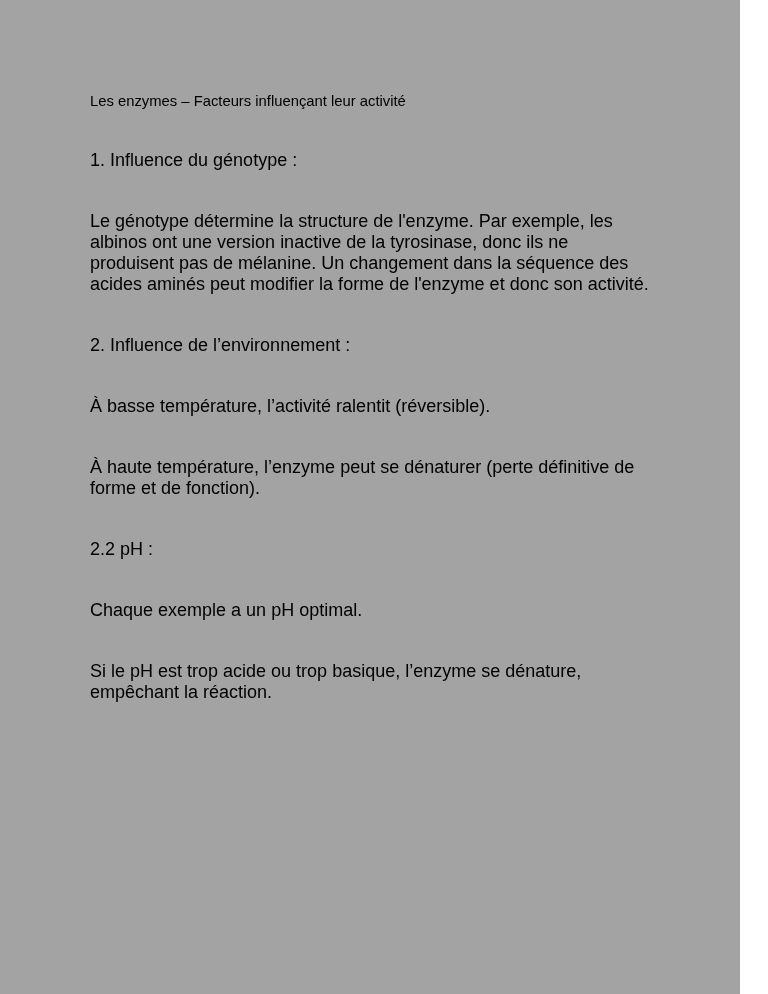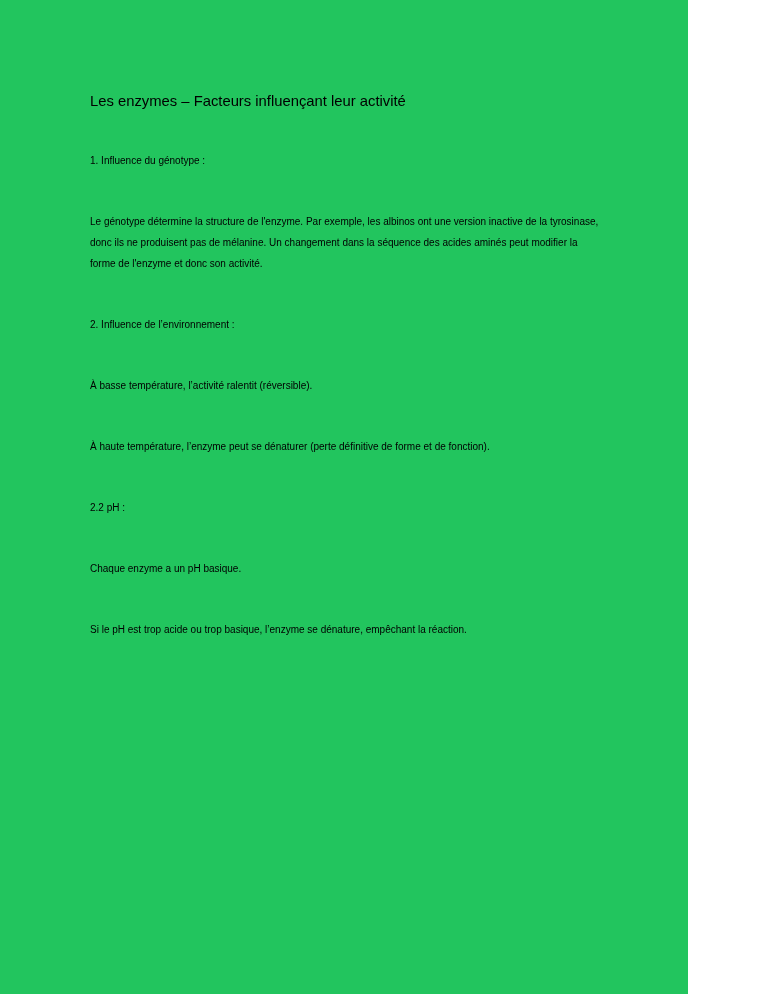--- a/index.html
+++ b/index.html
@@ -3,35 +3,35 @@
 <meta charset="utf-8">
 <style>
   * { margin: 0; padding: 0; box-sizing: border-box; }
   html, body {
     width: 768px;
     background: #ffffff;
     font-family: "Liberation Sans", "DejaVu Sans", sans-serif;
     color: #000000;
   }
   .page {
-    width: 688px;
+    width: 740px;
     height: 994px;
-    background: #22c55e;
+    background: #a3a3a3;
     padding: 91px 89px 0 90px;
     overflow: hidden;
   }
   .doc-title {
     font-size: 14.8px;
     font-weight: 400;
     line-height: 21px;
     margin-bottom: 38px;
     white-space: pre-wrap;
   }
   .para {
-    font-size: 10px;
+    font-size: 18px;
     font-weight: 400;
     line-height: 21px;
     margin-bottom: 40px;
     white-space: pre-wrap;
   }
   .para.extra-top {
     margin-top: 30px;
   }
 </style>
 </head>
@@ -47,16 +47,16 @@
   <div class="para">2. Influence de l’environnement :</div>
 
 
 
   <div class="para">À basse température, l’activité ralentit (réversible).</div>
 
   <div class="para">À haute température, l’enzyme peut se dénaturer (perte définitive de forme et de fonction).</div>
 
   <div class="para extra-top">2.2 pH :</div>
 
-  <div class="para">Chaque enzyme a un pH basique.</div>
+  <div class="para">Chaque exemple a un pH optimal.</div>
 
   <div class="para">Si le pH est trop acide ou trop basique, l’enzyme se dénature, empêchant la réaction.</div>
 </div>
 
 </body></html>

